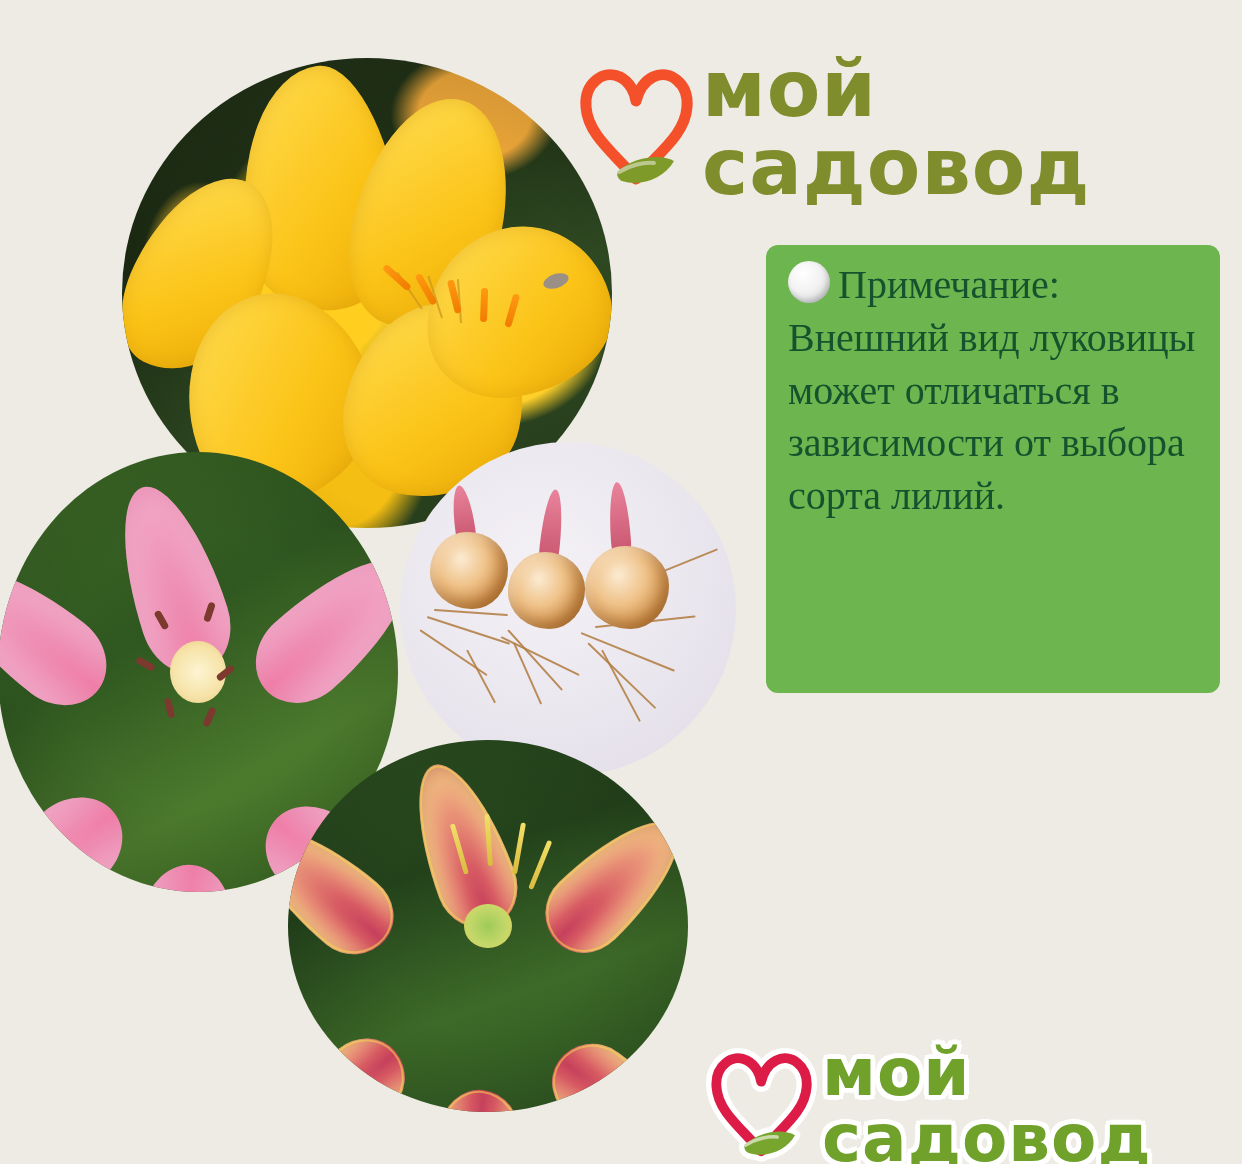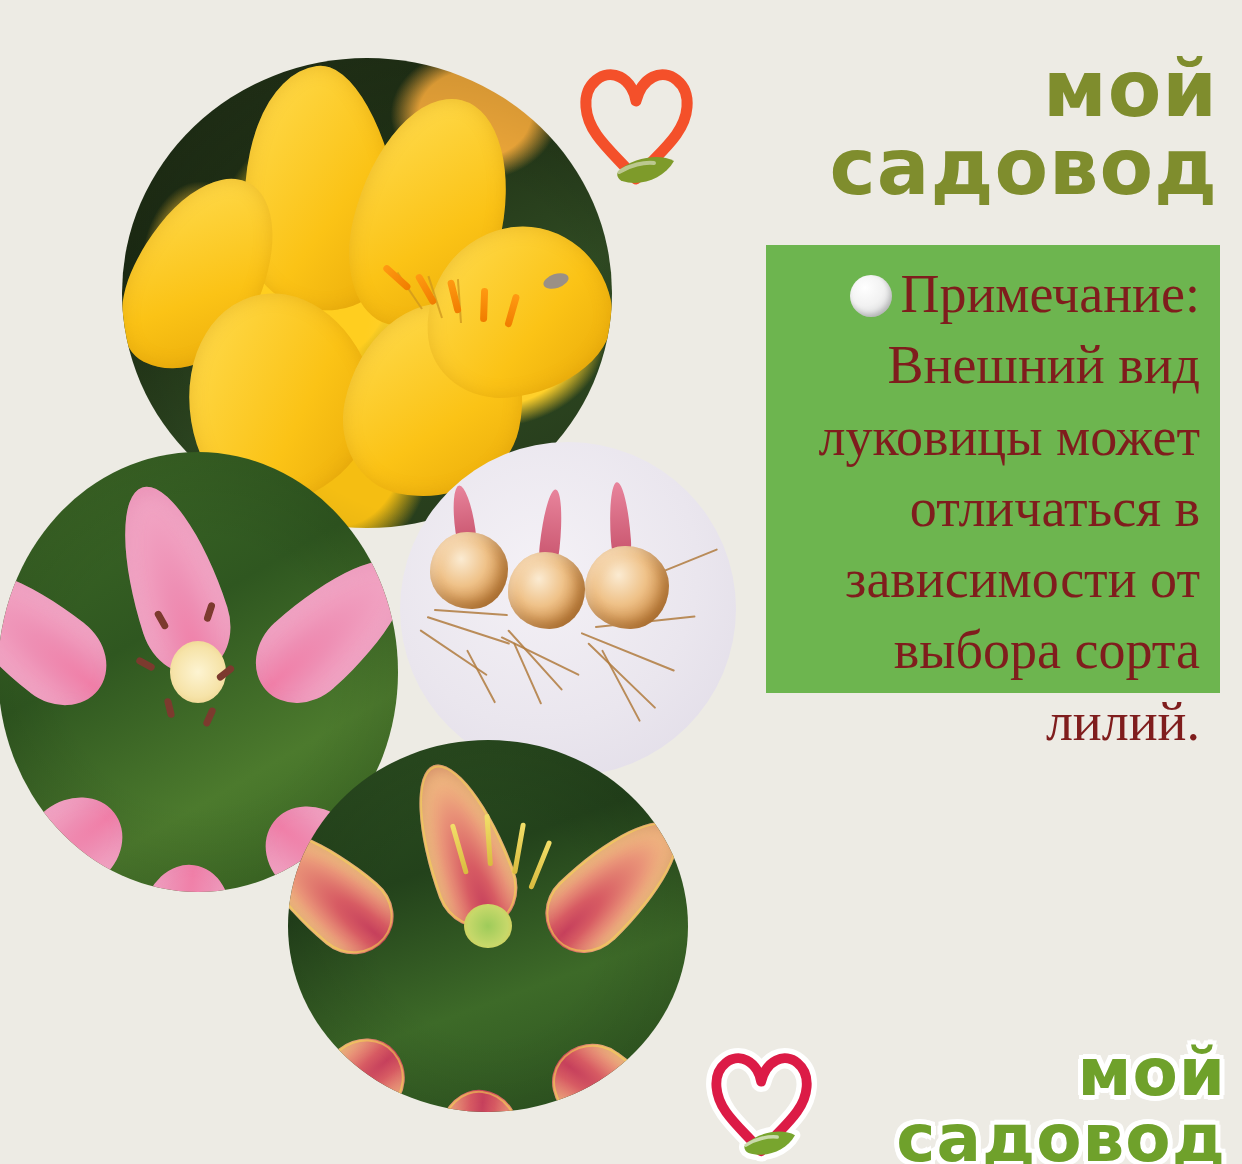--- a/index.html
+++ b/index.html
@@ -12,21 +12,20 @@
     background: #EDEBE4;
     font-family: "Liberation Serif", serif;
     position: relative;
   }
 
   .canvas {
     position: relative;
     width: 1242px;
     height: 1164px;
     background: #EDEBE4;
-    text-align: right;
   }
 
   
   .photo {
     position: absolute;
     border-radius: 50%;
     overflow: hidden;
   }
 
   
@@ -199,23 +198,24 @@
   
   .note-box {
     position: absolute;
     padding: 14px 20px 18px 22px;
   }
 
   #note-primary {
     left: 766px; top: 245px;
     width: 454px; height: 448px;
     background: #6DB54F;
-    color: #7f1d1d;
-    font-size: 54px;
+    color: #14532d;
+    font-size: 40px;
     line-height: 1.32;
+    border-radius: 12px;
   }
 
   #note-secondary {
     left: 712px; top: 734px;
     width: 510px; height: 322px;
     background: #E9F3EA;
     color: #76AD6E;
     font-size: 38px;
     line-height: 1.30;
     padding: 12px 16px 14px 20px;

